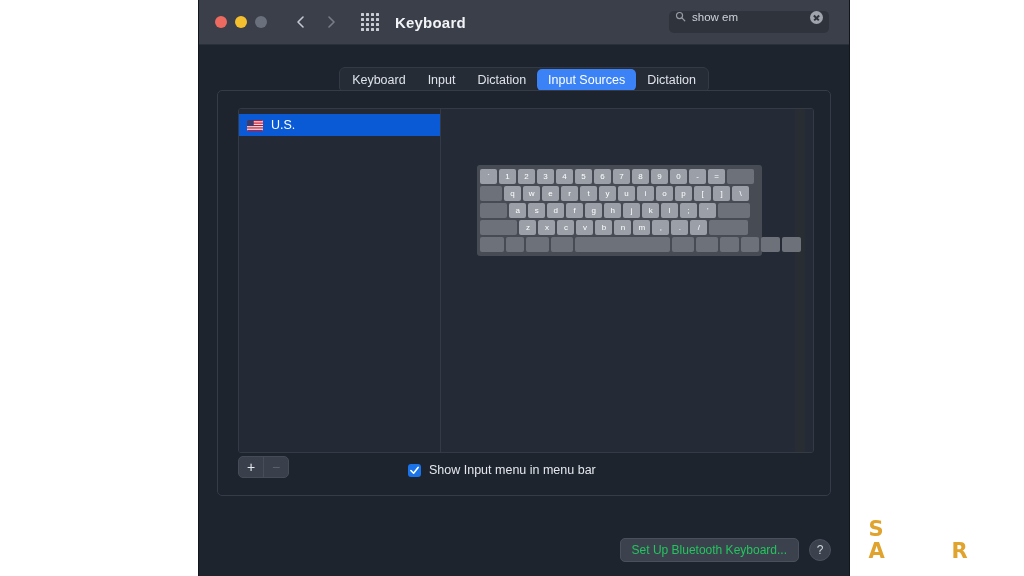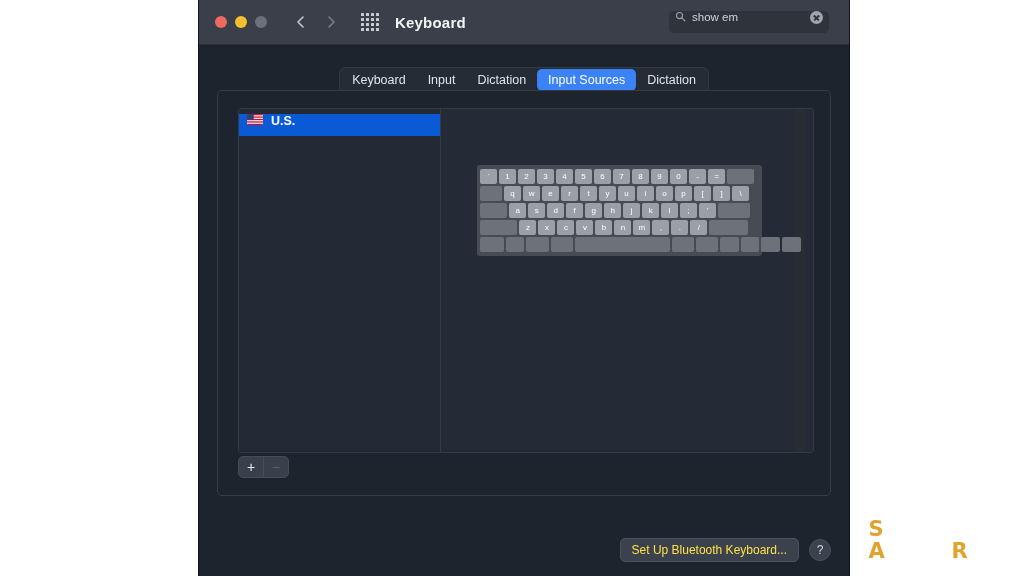--- a/index.html
+++ b/index.html
@@ -192,24 +192,23 @@
     width: 202px;
     background: #232935;
     border-right: 1px solid #343a46;
     padding-top: 5px;
     box-sizing: border-box;
   }
 
   .srcitem {
     height: 22px;
     display: flex;
-    align-items: flex-start;
+    align-items: center;
     padding: 0 8px;
     gap: 8px;
-    font-weight: bold;
   }
   .srcitem.selected { background: #0a5ad6; }
   .srcitem .label {
     color: #ffffff;
     font-size: 12.5px;
   }
 
   .flag {
     width: 16px; height: 11px;
     display: block;
@@ -312,21 +311,21 @@
     right: 18px;
     bottom: 14px;
     display: flex;
     align-items: center;
     gap: 10px;
   }
   .btn-bt {
     background: #3c424d;
     border: 1px solid #4a505c;
     border-radius: 5px;
-    color: #fde047;
+    color: #22c55e;
     font-size: 12px;
     padding: 4px 11px;
     white-space: nowrap;
   }
   .btn-help {
     width: 20px; height: 20px;
     border-radius: 50%;
     background: #3c424d;
     border: 1px solid #4a505c;
     color: #cfd4dc;
@@ -518,20 +517,28 @@
               </div>
             </div>
         </div>
       </div>
 
       <div class="addremove">
         <div class="ar-btn plus">+</div>
         <div class="ar-btn minus">−</div>
       </div>
 
+      <div class="checkrow">
+        <span class="checkbox">
+          <svg width="9" height="9" viewBox="0 0 10 10" aria-hidden="true">
+            <path d="M1 5 L4 8 L9 1.6" fill="none" stroke="#ffffff" stroke-width="1.8" stroke-linecap="round" stroke-linejoin="round"></path>
+          </svg>
+        </span>
+        <span class="checklabel">Show Input menu in menu bar</span>
+      </div>
     </div>
 
     <div class="footer">
       <div class="btn-bt">Set Up Bluetooth Keyboard...</div>
       <div class="btn-help">?</div>
     </div>
 
   </div>
 
   <div class="watermark">

